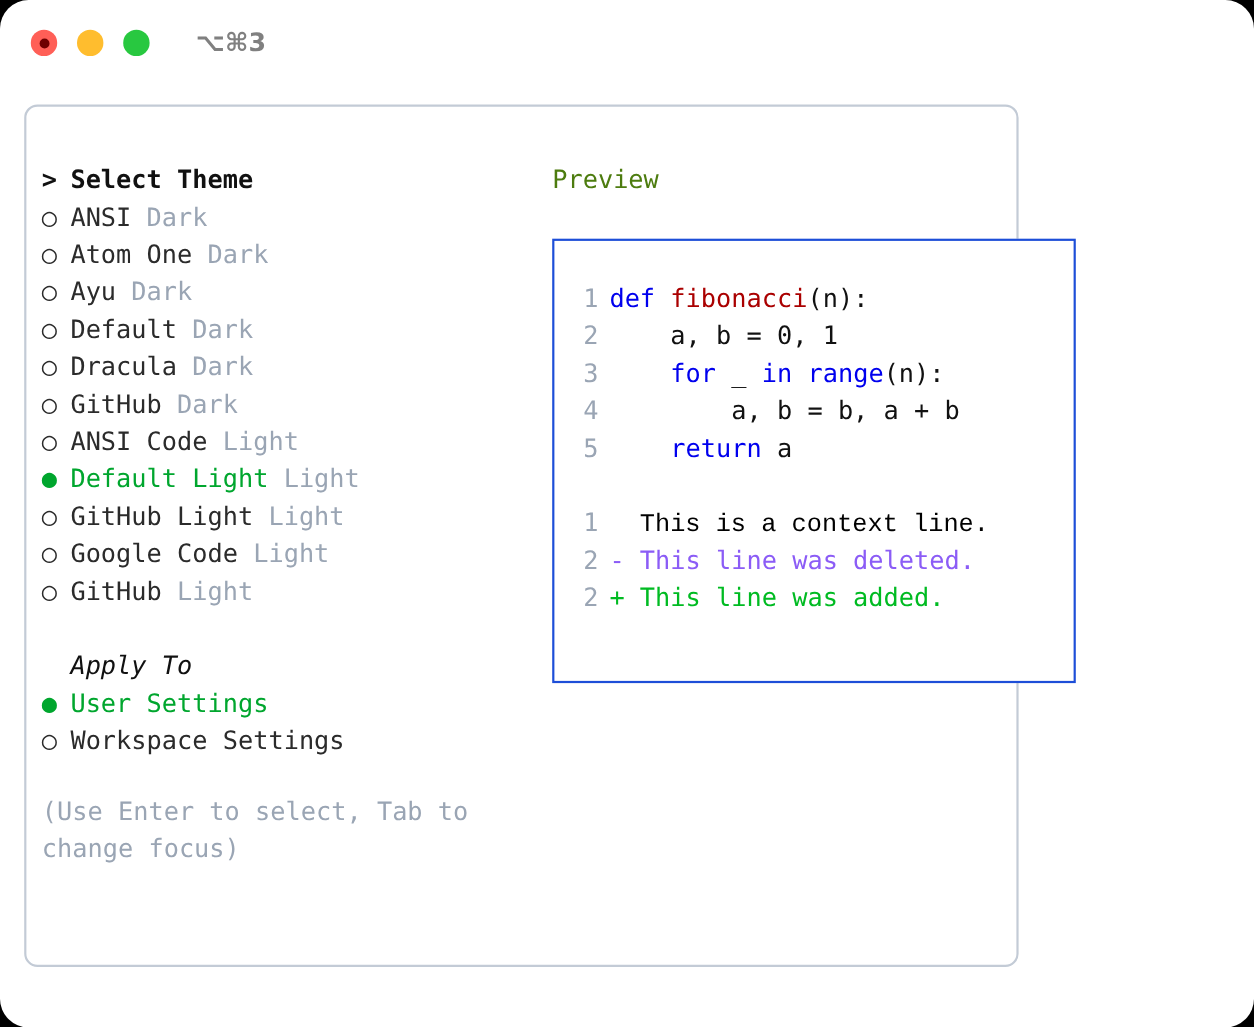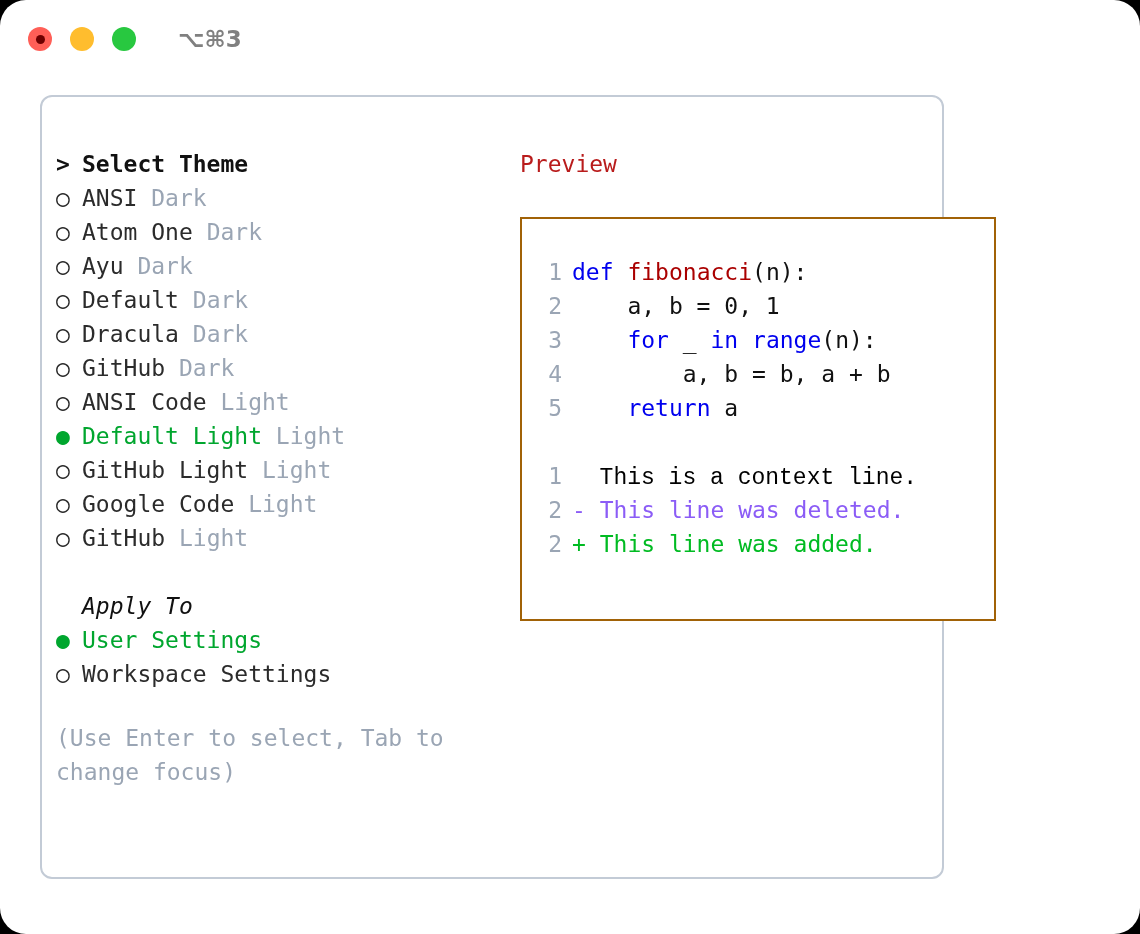--- a/index.html
+++ b/index.html
@@ -61,21 +61,21 @@
     font-size: 23px;
     font-weight: bold;
     color: #808080;
     letter-spacing: 0px;
     font-family: "DejaVu Sans", "Liberation Sans", sans-serif;
   }
 
   
   .window {
     position: absolute;
-    left: 40px;
+    left: 22px;
     top: 95px;
     width: 904px;
     height: 784px;
     box-sizing: border-box;
     border: 2px solid #c3cbd6;
     border-radius: 12px;
     background: #ffffff;
   }
 
   .cols {
@@ -143,29 +143,29 @@
   
   .right {
     position: absolute;
     left: 478px;
     top: 50px;
     width: 600px;
   }
   .preview-title {
     font-size: 23px;
     line-height: 34px;
-    color: #b91c1c;
+    color: #4d7c0f;
     height: 34px;
   }
   .code-panel {
     margin-top: 36px;
     width: 476px;
     height: 404px;
     box-sizing: border-box;
-    border: 2px solid #a16207;
+    border: 2px solid #1d4ed8;
     background: #ffffff;
     padding: 36px 0 0 14px;
   }
   .code-line {
     height: 34px;
     line-height: 34px;
     font-size: 23px;
     white-space: pre;
   }
   .lineno {

